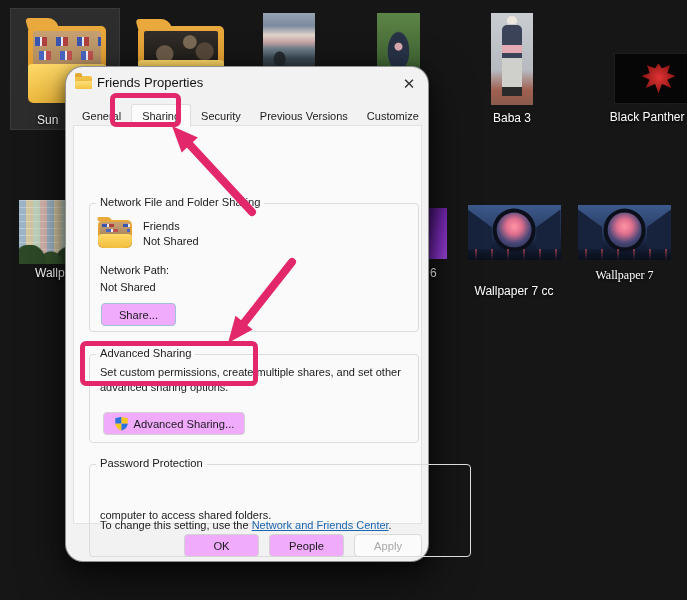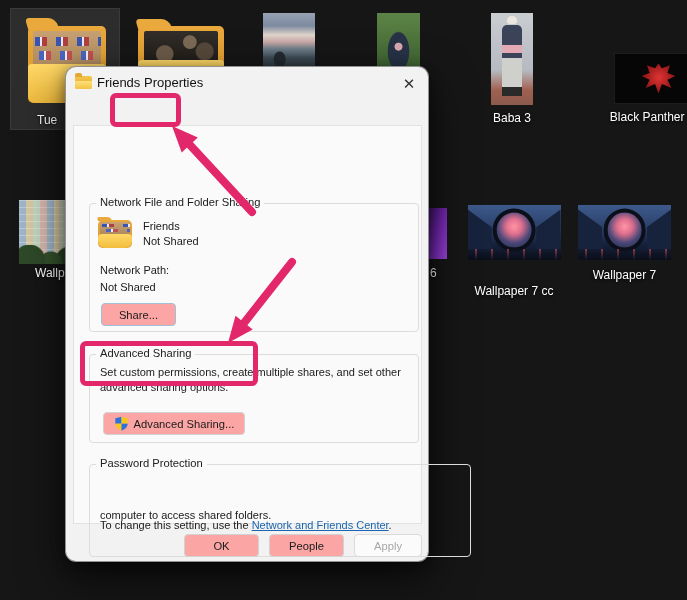--- a/index.html
+++ b/index.html
@@ -119,21 +119,21 @@
       repeating-linear-gradient(90deg,rgba(0,0,0,0) 0 7px, rgba(255,90,100,.6) 7px 9px, rgba(0,0,0,0) 9px 16px);
   }
   .icon-stack{display:flex;flex-direction:column;align-items:center;z-index:1;}
   .icon-stack .desk-label{margin-top:6px;}
 
   
   .dialog{
     left:65px;top:66px;width:364px;height:496px;
     background:var(--dlg-bg);
     border:1px solid rgba(0,0,0,.4);
-    border-radius:11px;
+    border-radius:18px;
     box-shadow:0 18px 45px rgba(0,0,0,.6),0 4px 14px rgba(0,0,0,.45);
     z-index:10;font-size:11.2px;
   }
   .tb-folder{left:9px;top:9px;width:17px;height:13px;}
   .tb-folder .b{position:absolute;inset:0;background:linear-gradient(#f4c54a,#e3a833);border-radius:2px;}
   .tb-folder .b::before{content:"";position:absolute;top:-3px;left:0;width:7px;height:4px;background:#e3a833;border-radius:2px 2px 0 0;}
   .tb-folder .f{position:absolute;left:0;right:0;bottom:0;height:8px;background:linear-gradient(#ffe07a,#f2c344);border-radius:1px 1px 2px 2px;}
   .dlg-title{left:31px;top:8px;font-size:13px;color:#111;}
   .close-btn{
     right:6px;top:5px;width:26px;height:23px;border:none;background:transparent;
@@ -159,21 +159,21 @@
   .legend{
     position:absolute;top:-8px;left:6px;background:var(--panel-bg);
     padding:0 4px;font-size:11.2px;color:#202020;white-space:nowrap;
   }
   .g1{left:15px;top:77px;width:330px;height:129px;}
   .g2{left:15px;top:228px;width:330px;height:89px;}
   .g3{left:15px;top:338px;width:382px;height:93px;}
   .gtext{position:absolute;font-size:11px;color:#202020;white-space:nowrap;}
   .share-folder{left:8px;top:13px;width:34px;height:32px;}
   .win-btn{
-    position:absolute;background:#fca5a5;border:1px solid #d2d2d2;border-radius:4px;
+    position:absolute;background:#f0abfc;border:1px solid #d2d2d2;border-radius:4px;
     font-size:11.2px;color:#1a1a1a;font-family:"Liberation Sans",sans-serif;
     display:flex;align-items:center;justify-content:center;cursor:default;
   }
   .share-btn{left:11px;top:99px;width:75px;height:23px;border-color:#9fc0d8;}
   .adv-btn{left:13px;top:57px;width:142px;height:23px;gap:5px;}
   .adv-btn svg{width:15px;height:15px;flex:0 0 auto;}
   .link{color:#1a66b0;text-decoration:underline;cursor:pointer;}
   .btn-ok{left:118px;top:467px;width:75px;height:23px;}
   .btn-cancel{left:203px;top:467px;width:75px;height:23px;}
   .btn-apply{left:288px;top:467px;width:68px;height:23px;color:#a8a8a8;background:#fbfbfb;border-color:#dadada;}
@@ -186,21 +186,21 @@
 </style>
 </head>
 <body>
 
 <div class="abs tile-selected">
   <div class="folder" style="left:17px;top:8px;width:78px;height:90px;">
     <div class="back"></div>
     <div class="preview preview-gallery"></div>
     <div class="front"></div>
   </div>
-  <div class="desk-label" style="position:absolute;left:26px;top:104px;">Tue</div>
+  <div class="desk-label" style="position:absolute;left:26px;top:104px;">Sun</div>
 </div>
 
 <div class="folder abs" style="left:138px;top:18px;width:86px;height:80px;z-index:1;">
   <div class="back"></div>
   <div class="preview preview-people"></div>
   <div class="front"></div>
 </div>
 
 <div class="abs thumb thumb-mountain" style="left:263px;top:13px;width:52px;height:58px;"></div>
 <div class="abs thumb thumb-man" style="left:377px;top:13px;width:43px;height:58px;"></div>
@@ -238,34 +238,41 @@
   <div class="desk-label" style="margin-top:24px;">Wallpaper 7 cc</div>
 </div>
 
 <div class="abs icon-stack" style="left:567px;top:205px;width:115px;">
   <div class="thumb thumb-w7" style="width:93px;height:55px;">
     <div class="mtl"></div>
       <div class="mtr"></div>
       <div class="ring"></div>
       <div class="water"></div>
   </div>
-  <div class="desk-label" style="margin-top:8px;">Wallpaper 7</div>
+  <div class="desk-label" style="margin-top:8px;font-family:Liberation Serif, serif;">Wallpaper 7</div>
 </div>
 
 <div class="abs dialog">
 
   <div class="abs tb-folder">
     <div class="b"></div>
       <div class="f"></div>
   </div>
   <div class="abs dlg-title">Friends Properties</div>
   <button class="abs close-btn">
     <span>✕</span>
   </button>
 
+  <div class="abs tabs">
+    <div class="tab">General</div>
+    <div class="tab active">Sharing</div>
+    <div class="tab">Security</div>
+    <div class="tab">Previous Versions</div>
+    <div class="tab">Customize</div>
+  </div>
 
   <div class="abs panel">
 
     <div class="groupbox g1">
       <span class="legend">Network File and Folder Sharing</span>
       <div class="folder share-folder">
         <div class="back"></div>
         <div class="preview preview-gallery"></div>
         <div class="front"></div>
       </div>

